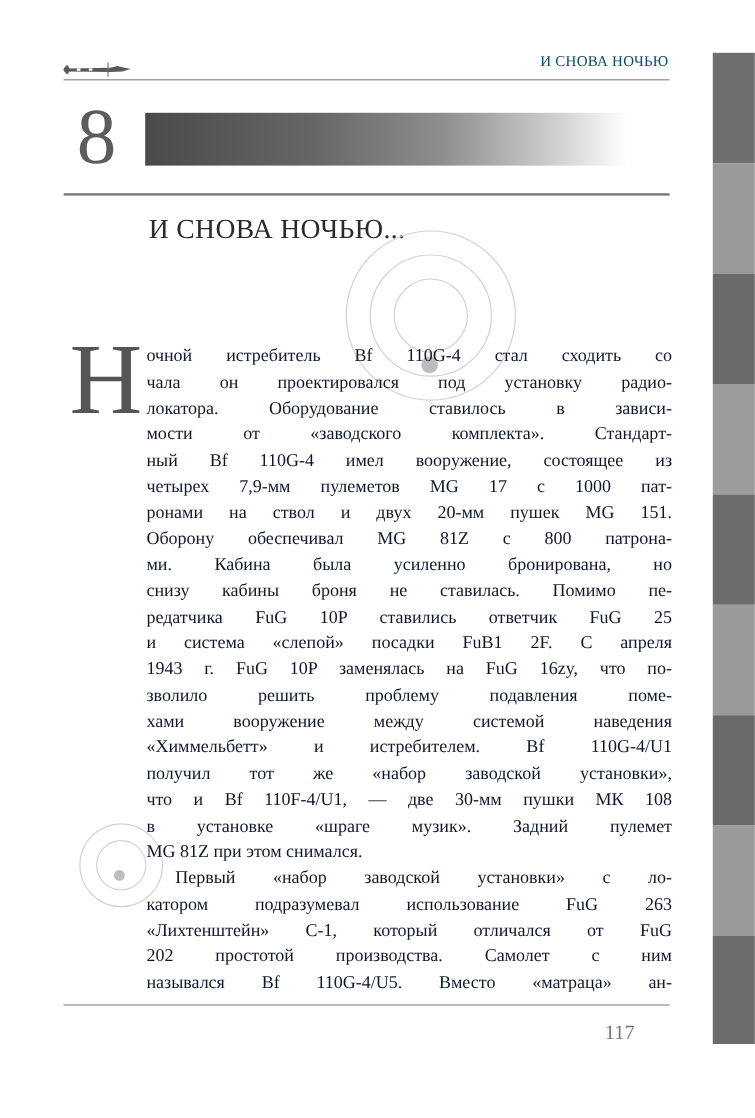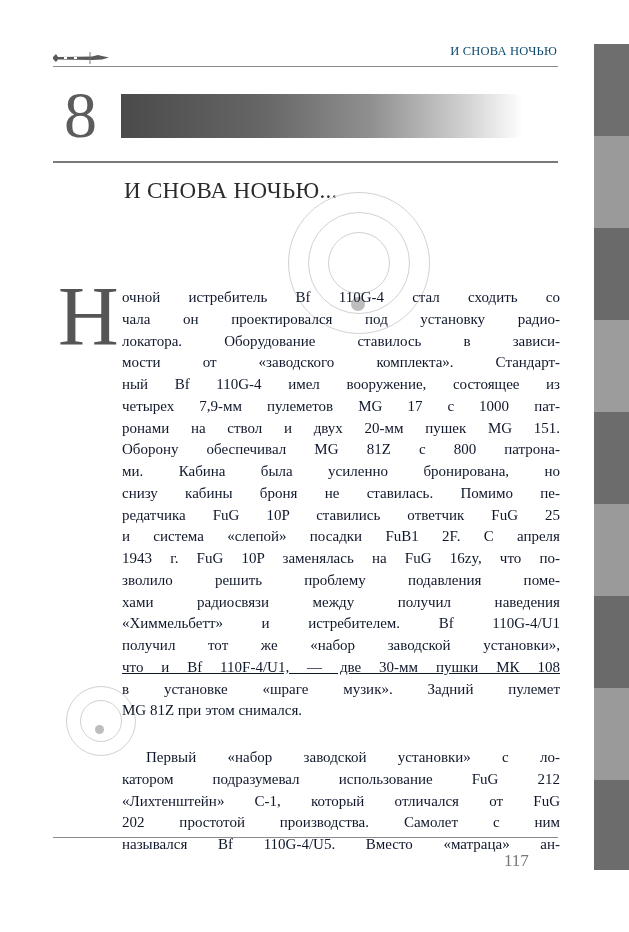--- a/index.html
+++ b/index.html
@@ -95,28 +95,28 @@
     <div class="line" style="white-space: normal; overflow: hidden;">ный Bf 110G-4 имел вооружение, состоящее из</div>
     <div class="line" style="white-space: normal; overflow: hidden;">четырех 7,9-мм пулеметов MG 17 с 1000 пат-</div>
     <div class="line" style="white-space: normal; overflow: hidden;">ронами на ствол и двух 20-мм пушек MG 151.</div>
     <div class="line" style="white-space: normal; overflow: hidden;">Оборону обеспечивал MG 81Z с 800 патрона-</div>
     <div class="line" style="white-space: normal; overflow: hidden;">ми. Кабина была усиленно бронирована, но</div>
     <div class="line" style="white-space: normal; overflow: hidden;">снизу кабины броня не ставилась. Помимо пе-</div>
     <div class="line" style="white-space: normal; overflow: hidden;">редатчика FuG 10P ставились ответчик FuG 25</div>
     <div class="line" style="white-space: normal; overflow: hidden;">и система «слепой» посадки FuB1 2F. С апреля</div>
     <div class="line" style="white-space: normal; overflow: hidden;">1943 г. FuG 10P заменялась на FuG 16zy, что по-</div>
     <div class="line" style="white-space: normal; overflow: hidden;">зволило решить проблему подавления поме-</div>
-    <div class="line" style="white-space: normal; overflow: hidden;">хами радиосвязи между получил наведения</div>
+    <div class="line" style="white-space: normal; overflow: hidden;">хами вооружение между системой наведения</div>
     <div class="line" style="white-space: normal; overflow: hidden;">«Химмельбетт» и истребителем. Bf 110G-4/U1</div>
     <div class="line" style="white-space: normal; overflow: hidden;">получил тот же «набор заводской установки»,</div>
-    <div class="line" style="white-space: normal; overflow: hidden; text-decoration: underline;">что и Bf 110F-4/U1, — две 30-мм пушки МК 108</div>
+    <div class="line" style="white-space: normal; overflow: hidden;">что и Bf 110F-4/U1, — две 30-мм пушки МК 108</div>
     <div class="line" style="white-space: normal; overflow: hidden;">в установке «шраге музик». Задний пулемет</div>
     <div class="line last" style="white-space: normal; overflow: hidden;">MG 81Z при этом снимался.</div>
-    <div class="line indent" style="white-space: normal; overflow: hidden; margin-top: 25px;">Первый «набор заводской установки» с ло-</div>
-    <div class="line" style="white-space: normal; overflow: hidden;">катором подразумевал использование FuG 212</div>
+    <div class="line indent" style="white-space: normal; overflow: hidden;">Первый «набор заводской установки» с ло-</div>
+    <div class="line" style="white-space: normal; overflow: hidden;">катором подразумевал использование FuG 263</div>
     <div class="line" style="white-space: normal; overflow: hidden;">«Лихтенштейн» С-1, который отличался от FuG</div>
     <div class="line" style="white-space: normal; overflow: hidden;">202 простотой производства. Самолет с ним</div>
     <div class="line" style="white-space: normal; overflow: hidden;">назывался Bf 110G-4/U5. Вместо «матраца» ан-</div>
   </div>
 
 <div class="abs rule rule-bot"></div>
 <div class="abs page-number">117</div>
 
 <div class="abs tabs" id="side-tabs">
     <div class="tab" style="height: 92px; background: rgb(110, 110, 110);"></div>

